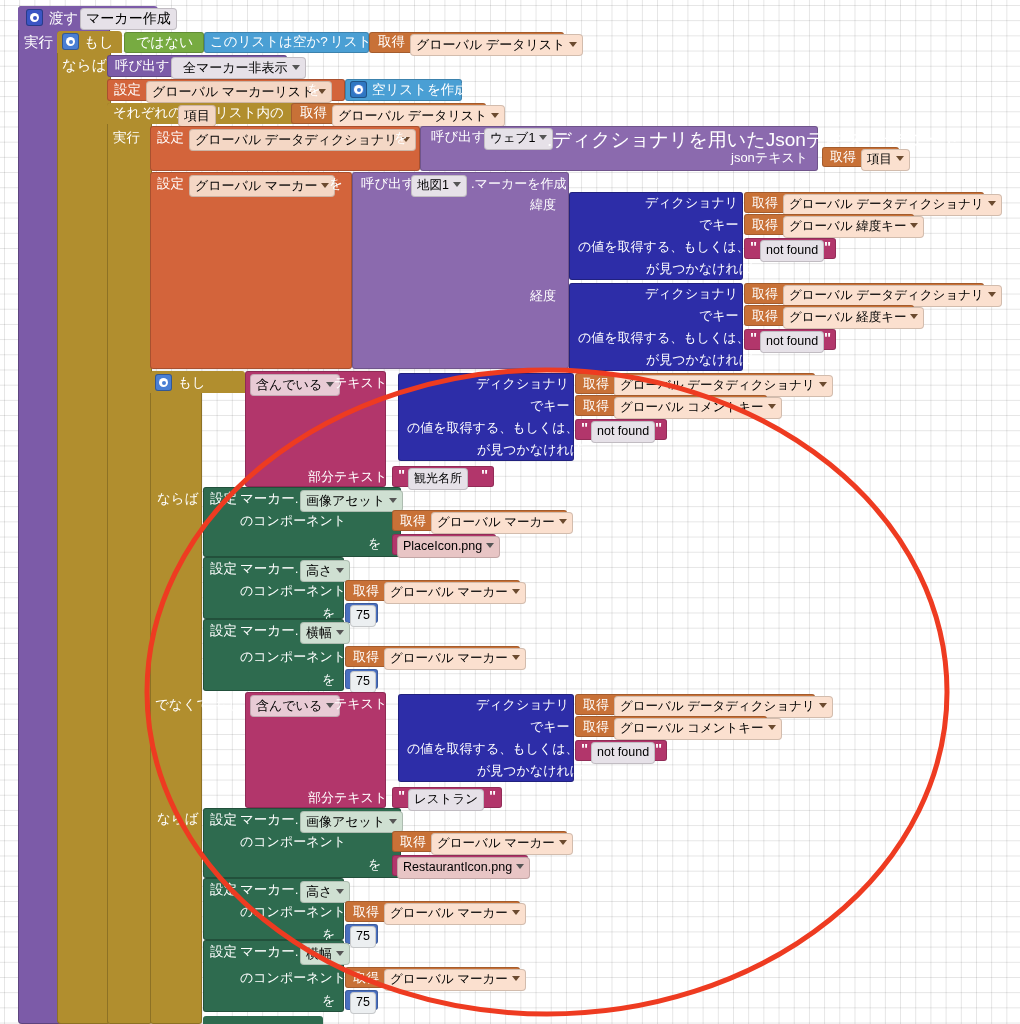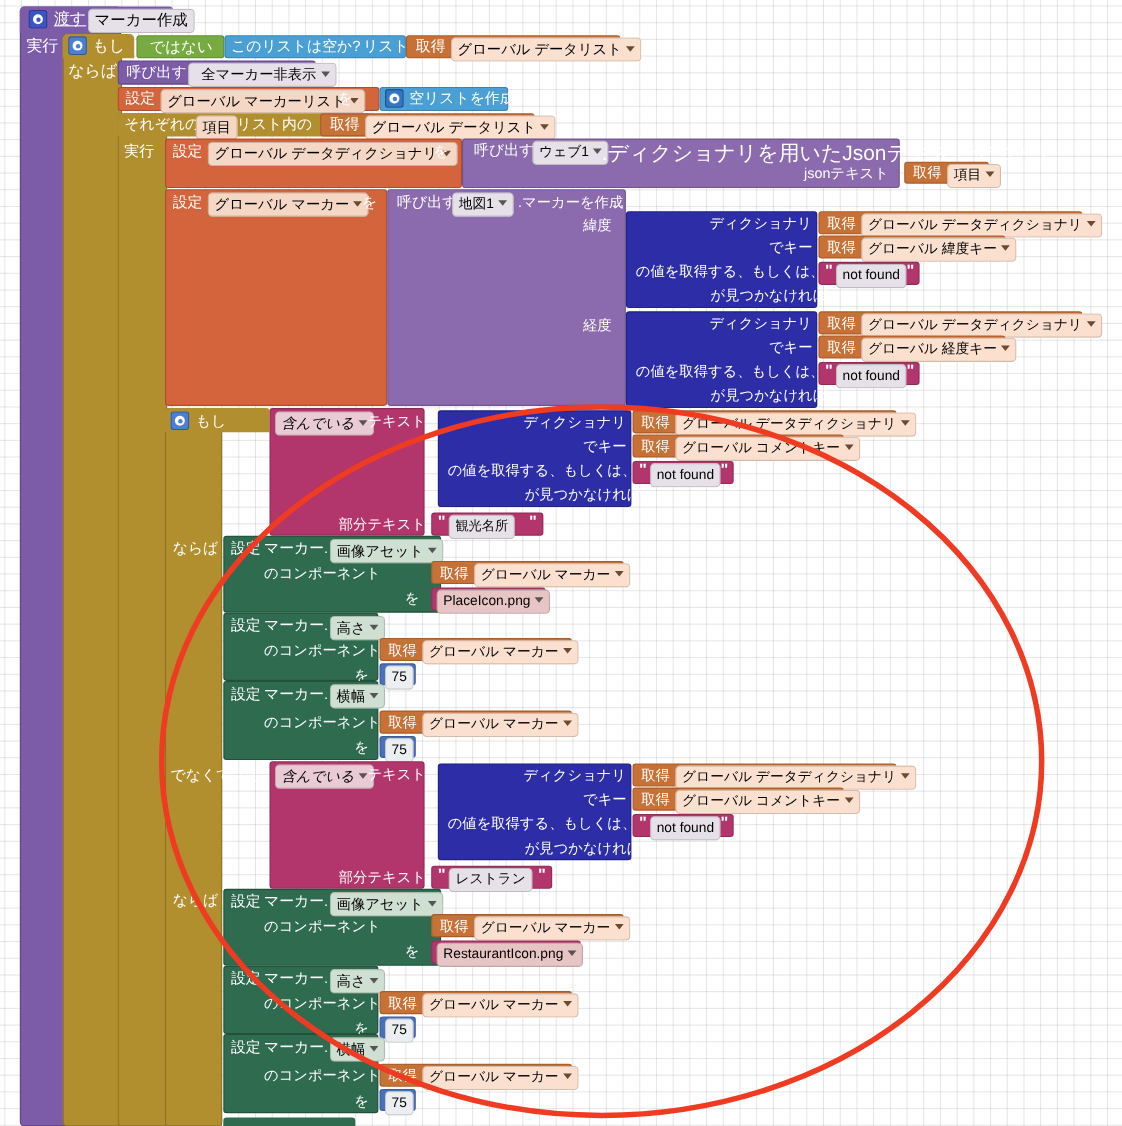--- a/index.html
+++ b/index.html
@@ -25,21 +25,21 @@
   .lbl{position:absolute;white-space:nowrap;color:#ffffff;font-size:14.5px;line-height:1;}
   
   .field{
     position:absolute;white-space:nowrap;
     background:#ffffff;border-radius:4px;
     font-size:14px;line-height:17px;padding:2px 6px 3px 6px;
     color:#000;box-shadow:inset 0 0 0 1px rgba(0,0,0,.16);
   }
   .field.lt{background:#f4d7c5;color:#000;}
   .field.lt2{background:#fbe0cf;}
-  .field.pink{background:#e8cbd5;font-style:italic;}
+  .field.pink{background:#e8cbd5;}
   .field.grey{background:#eceff1;}
   .field.green{background:#cfe0d2;}
   .field.red{background:#e8c5c5;}
   .field.txt{background:#e6e1e8;}
   .caret{display:inline-block;margin-left:4px;
     border-left:4px solid transparent;border-right:4px solid transparent;
     border-top:5px solid #6b4a2f;transform:translateY(-2px);}
   .caret.d{border-top-color:#555;}
   
   .gear{position:absolute;width:17px;height:17px;border-radius:3px;
@@ -58,21 +58,21 @@
   #annot{position:absolute;left:0;top:0;pointer-events:none;}
 </style>
 </head>
 <body>
 
 <div id="workspace">
 
   <div class="blk" style="left:18px;top:6px;width:92px;height:1018px;background:#7C5BA8;border-radius:4px;box-shadow:inset 0 0 0 1px rgba(0,0,0,.25);"></div>
   <div class="blk" style="left:18px;top:6px;width:140px;height:24px;background:#7C5BA8;border-radius:4px 4px 0 0;"></div>
   <div class="gear" style="left:26px;top:9px;"></div>
-  <div class="lbl" style="left:49px;top:11px;text-decoration:underline;">渡す</div>
+  <div class="lbl" style="left:49px;top:11px;">渡す</div>
   <div class="field txt" style="left:80px;top:8px;">マーカー作成</div>
   <div class="lbl" style="left:24px;top:35px;">実行</div>
 
   <div class="blk" style="left:57px;top:31px;width:54px;height:993px;background:#B18E2E;border-radius:4px;box-shadow:inset 0 0 0 1px rgba(0,0,0,.2);"></div>
   <div class="blk" style="left:57px;top:31px;width:65px;height:22px;background:#B18E2E;border-radius:4px 4px 0 0;"></div>
   <div class="gear lt" style="left:62px;top:33px;"></div>
   <div class="lbl" style="left:84px;top:35px;">もし</div>
   <div class="lbl" style="left:62px;top:58px;">ならば</div>
 
   <div class="blk" style="left:124px;top:32px;width:80px;height:21px;background:#77AB41;border-radius:3px;box-shadow:inset 0 0 0 1px rgba(0,0,0,.18);"></div>

